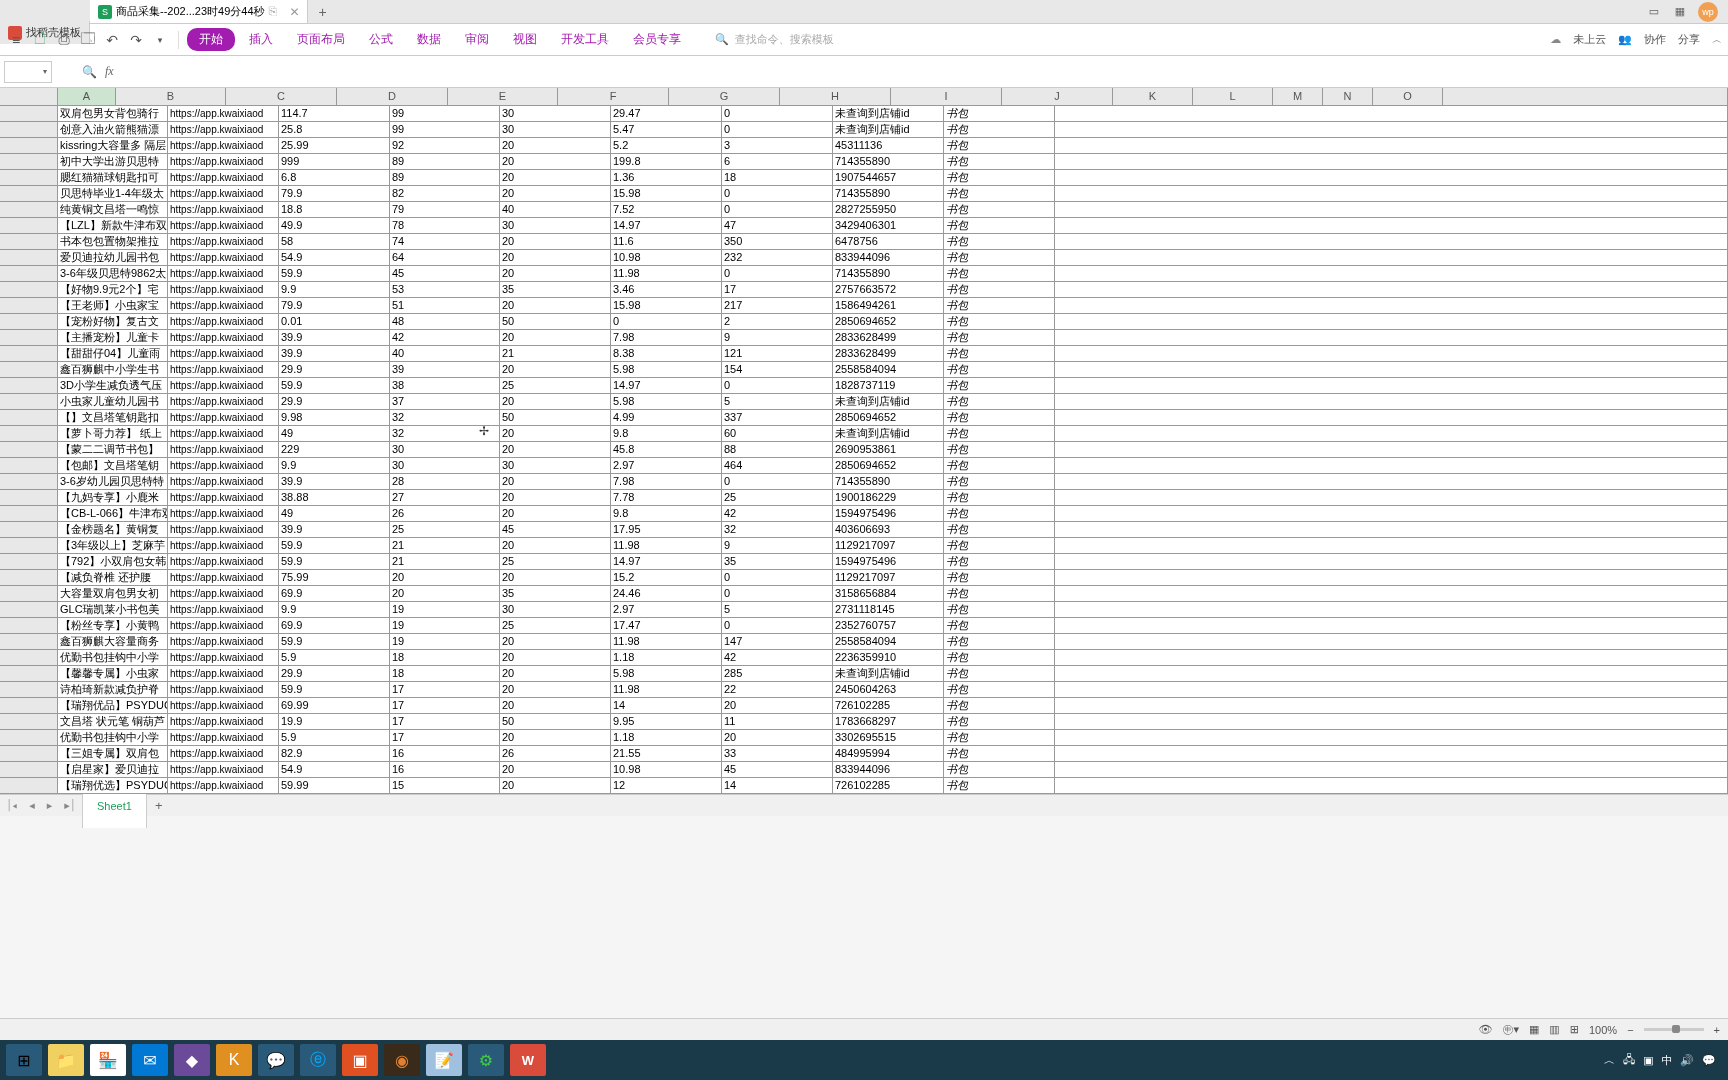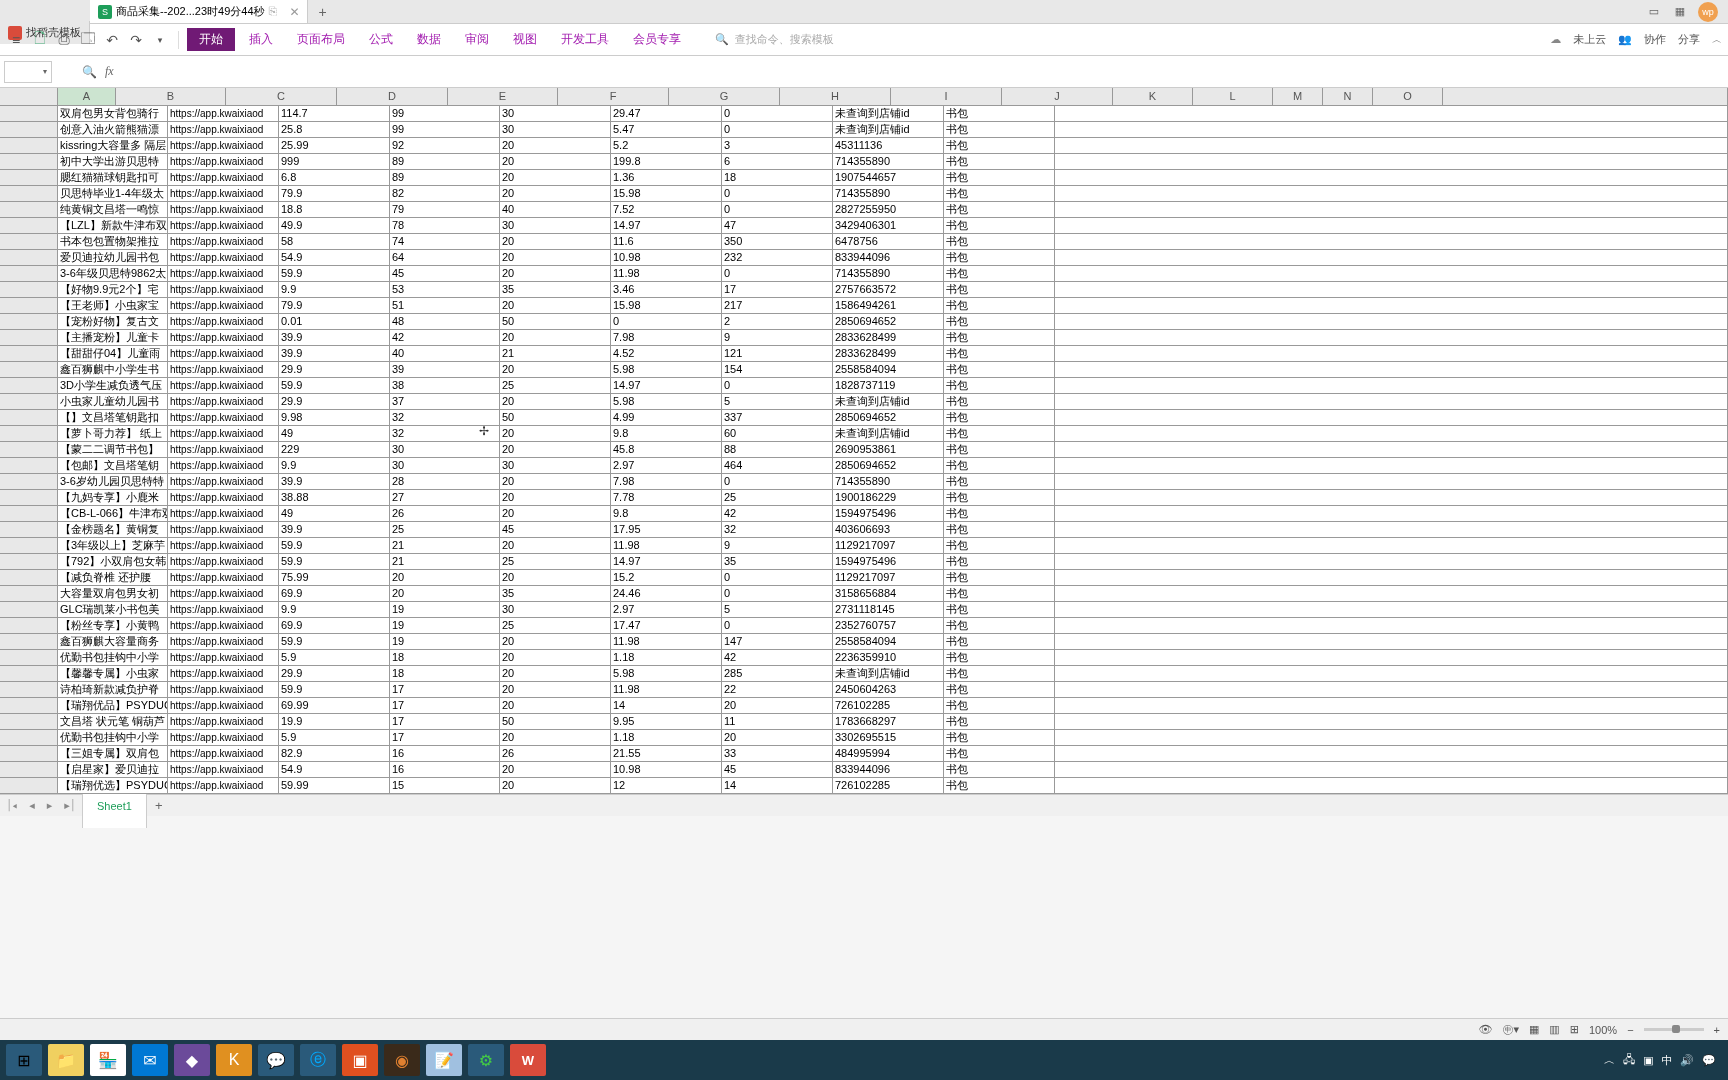--- a/index.html
+++ b/index.html
@@ -16,21 +16,21 @@
 .tab-add { padding: 0 10px; color: #666; font-size: 14px; cursor: pointer; }
 .titlebar-right { margin-left: auto; display: flex; align-items: center; gap: 10px; padding-right: 10px; }
 .win-icon { width: 16px; height: 16px; display: inline-flex; align-items: center; justify-content: center; font-size: 11px; color: #666; }
 .user-avatar { width: 20px; height: 20px; border-radius: 50%; background: #f0a050; color: #fff; font-size: 9px; display: flex; align-items: center; justify-content: center; text-align: right; }
 
 
 .ribbon { height: 32px; background: #fff; display: flex; align-items: center; border-bottom: 1px solid #ccc; padding: 0 6px; gap: 4px; }
 .rb-icon { width: 20px; height: 20px; display: inline-flex; align-items: center; justify-content: center; color: #555; font-size: 14px; }
 .rb-sep { width: 1px; height: 18px; background: #ddd; margin: 0 4px; }
 .menu-item { padding: 4px 10px; font-size: 12px; color: #a21caf; cursor: pointer; }
-.menu-item.active { background: #701a75; color: #fff; border-radius: 0; padding: 3px 12px; }
+.menu-item.active { background: #a21caf; color: #fff; border-radius: 10px; padding: 3px 12px; }
 .search-box { display: flex; align-items: center; gap: 6px; margin-left: 20px; font-size: 11px; color: #aaa; }
 .ribbon-right { margin-left: auto; display: flex; align-items: center; gap: 12px; font-size: 11px; color: #555; }
 .cloud-ic { color: #888; }
 
 
 .formulabar { height: 32px; background: #fff; display: flex; align-items: center; border-bottom: 1px solid #ccc; }
 .namebox { width: 48px; height: 22px; border: 1px solid #ccc; margin-left: 4px; display: flex; align-items: center; justify-content: flex-end; padding-right: 4px; font-size: 11px; background: #fff; }
 .namebox-dd { font-size: 8px; color: #666; margin-left: 2px; }
 .fx-icons { display: flex; align-items: center; gap: 8px; margin-left: 30px; font-size: 12px; color: #666; }
 .fx-label { font-style: italic; font-family: serif; }
@@ -47,21 +47,21 @@
 .row { display: flex; height: 16px; border-bottom: 1px solid #999; font-size: 11px; }
 .cell { border-right: 1px solid #999; padding: 0 2px; overflow: hidden; white-space: nowrap; line-height: 15px; background: #fff; }
 .cell.b { width: 110px; }
 .cell.c { width: 111px; font-size: 10px; }
 .cell.d { width: 111px; }
 .cell.e { width: 110px; }
 .cell.f { width: 111px; }
 .cell.g { width: 111px; }
 .cell.h { width: 111px; }
 .cell.i { width: 111px; font-size: 11px; }
-.cell.j { width: 111px; }
+.cell.j { width: 111px; font-style: italic; }
 .cell.rest { flex: 1; }
 .rowhead { width: 58px; background: #e8e8e8; border-right: 1px solid #999; text-align: center; font-size: 10px; color: #555; }
 
 
 .cursor-cross { position: absolute; left: 479px; top: 336px; font-size: 12px; color: #333; pointer-events: none; }
 
 
 .sheet-tabs { height: 22px; background: #f0f0f0; display: flex; align-items: center; border-top: 1px solid #ccc; font-size: 11px; }
 .st-nav { padding: 0 6px; color: #888; }
 .st-tab { padding: 16px 14px; background: #fff; border: 1px solid #ccc; border-bottom: none; color: #1e9e5a; }
@@ -361,21 +361,21 @@
         <div class="cell j">书包</div>
         <div class="cell rest"></div>
       </div>
       <div class="row">
         <div class="rowhead"></div>
         <div class="cell b">【甜甜仔04】儿童雨</div>
         <div class="cell c">https://app.kwaixiaod</div>
         <div class="cell d">39.9</div>
         <div class="cell e">40</div>
         <div class="cell f">21</div>
-        <div class="cell g">4.52</div>
+        <div class="cell g">8.38</div>
         <div class="cell h">121</div>
         <div class="cell i">2833628499</div>
         <div class="cell j">书包</div>
         <div class="cell rest"></div>
       </div>
       <div class="row">
         <div class="rowhead"></div>
         <div class="cell b">鑫百狮麒中小学生书</div>
         <div class="cell c">https://app.kwaixiaod</div>
         <div class="cell d">29.9</div>

